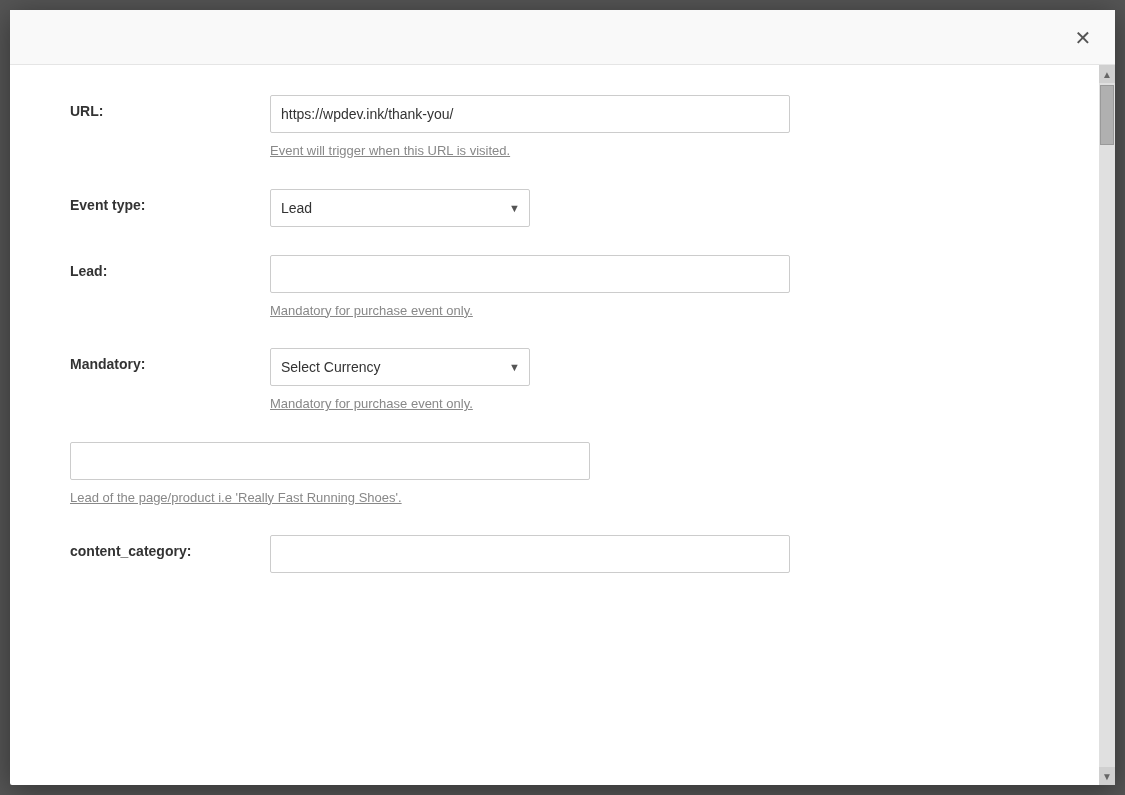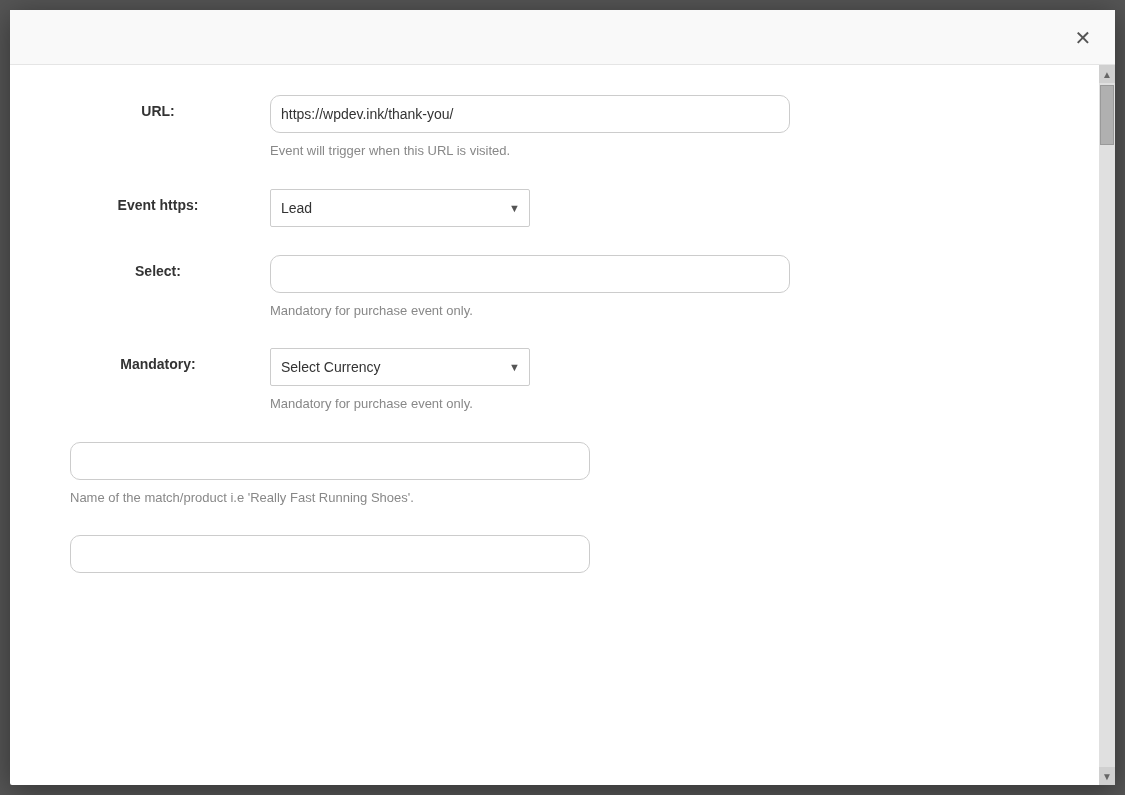--- a/index.html
+++ b/index.html
@@ -124,51 +124,52 @@
 
     .form-row {
       display: flex;
       align-items: flex-start;
       margin-bottom: 28px;
     }
 
     .form-label {
       width: 200px;
       min-width: 200px;
-      text-align: center;
+      text-align: left;
       padding-right: 24px;
       padding-top: 8px;
       font-weight: 700;
       font-size: 14px;
       color: #333;
     }
 
     .form-field {
       flex: 1;
     }
 
     .form-input {
       width: 100%;
       max-width: 520px;
       height: 38px;
       border: 1px solid #ccc;
-      border-radius: 10px;
+      border-radius: 2px;
       padding: 7px 10px;
       font-size: 14px;
       color: #333;
       background: #fff;
       outline: none;
     }
 
     .form-hint {
       margin-top: 8px;
       font-size: 13px;
       color: #888;
       line-height: 1.5;
       max-width: 520px;
+      text-decoration: underline;
     }
 
     .form-select-wrapper {
       position: relative;
       display: inline-block;
       max-width: 260px;
       width: 260px;
     }
 
     .form-select {
@@ -213,37 +214,37 @@
           <div class="form-label">URL:</div>
           <div class="form-field">
             <input type="text" class="form-input" value="https://wpdev.ink/thank-you/" style="">
             <div class="form-hint">
               <span>Event will trigger when this URL is visited.</span><br>
             </div>
           </div>
         </div>
 
         <div class="form-row">
-          <div class="form-label">Event https:</div>
+          <div class="form-label">Event type:</div>
           <div class="form-field">
             <div class="form-select-wrapper">
               <select class="form-select">
                 <option>Lead</option>
                 <option>Purchase</option>
                 <option>CompleteRegistration</option>
                 <option>ViewContent</option>
                 <option>AddToCart</option>
               </select>
               <span class="select-arrow">▼</span>
             </div>
           </div>
         </div>
 
         <div class="form-row">
-          <div class="form-label">Select:</div>
+          <div class="form-label">Lead:</div>
           <div class="form-field">
             <input type="text" class="form-input" style="">
             <div class="form-hint">Mandatory for purchase event only.</div>
           </div>
         </div>
 
         <div class="form-row">
           <div class="form-label">Mandatory:</div>
           <div class="form-field">
             <div class="form-select-wrapper">
@@ -258,25 +259,26 @@
               </select>
               <span class="select-arrow">▼</span>
             </div>
             <div class="form-hint">Mandatory for purchase event only.</div>
           </div>
         </div>
 
         <div class="form-row">
           <div class="form-field">
             <input type="text" class="form-input" style="">
-            <div class="form-hint">Name of the match/product i.e 'Really Fast Running Shoes'.</div>
-          </div>
-        </div>
-
-        <div class="form-row">
+            <div class="form-hint">Lead of the page/product i.e 'Really Fast Running Shoes'.</div>
+          </div>
+        </div>
+
+        <div class="form-row">
+          <div class="form-label">content_category:</div>
           <div class="form-field">
             <input type="text" class="form-input" style="">
           </div>
         </div>
 
       </div>
 
       <div class="scrollbar-track">
         <div class="scrollbar-arrow">▲</div>
         <div class="scrollbar-thumb"></div>

